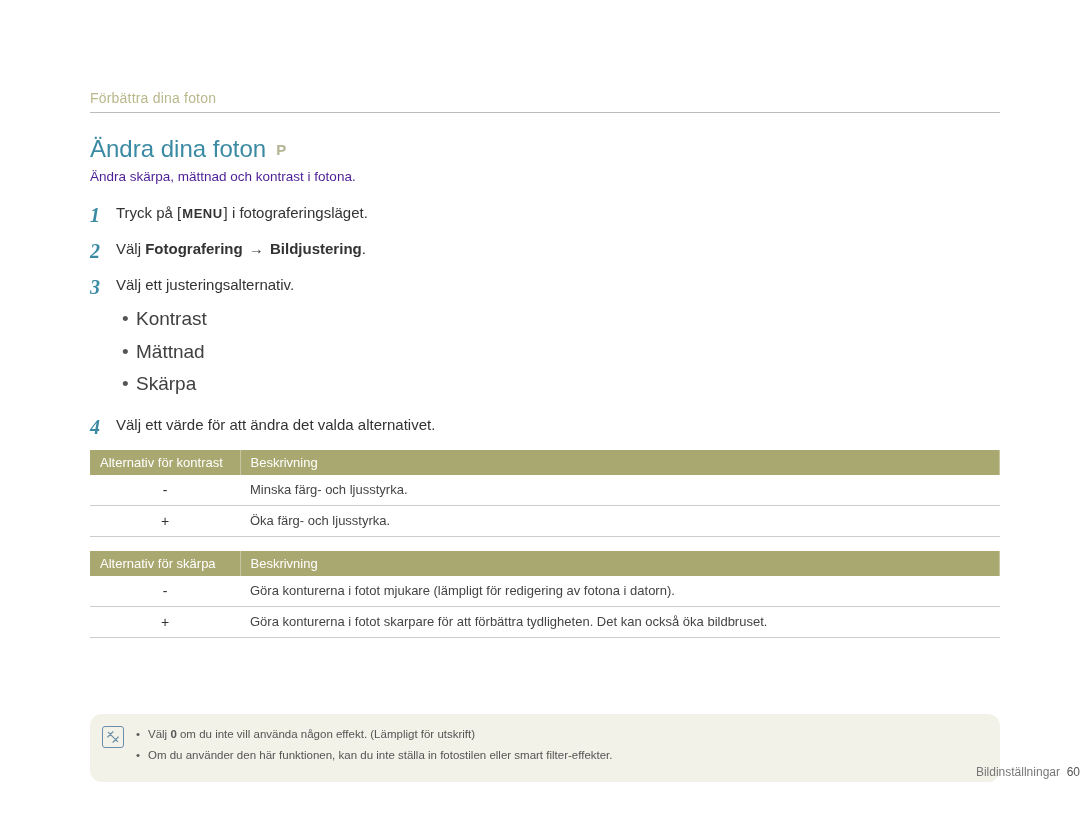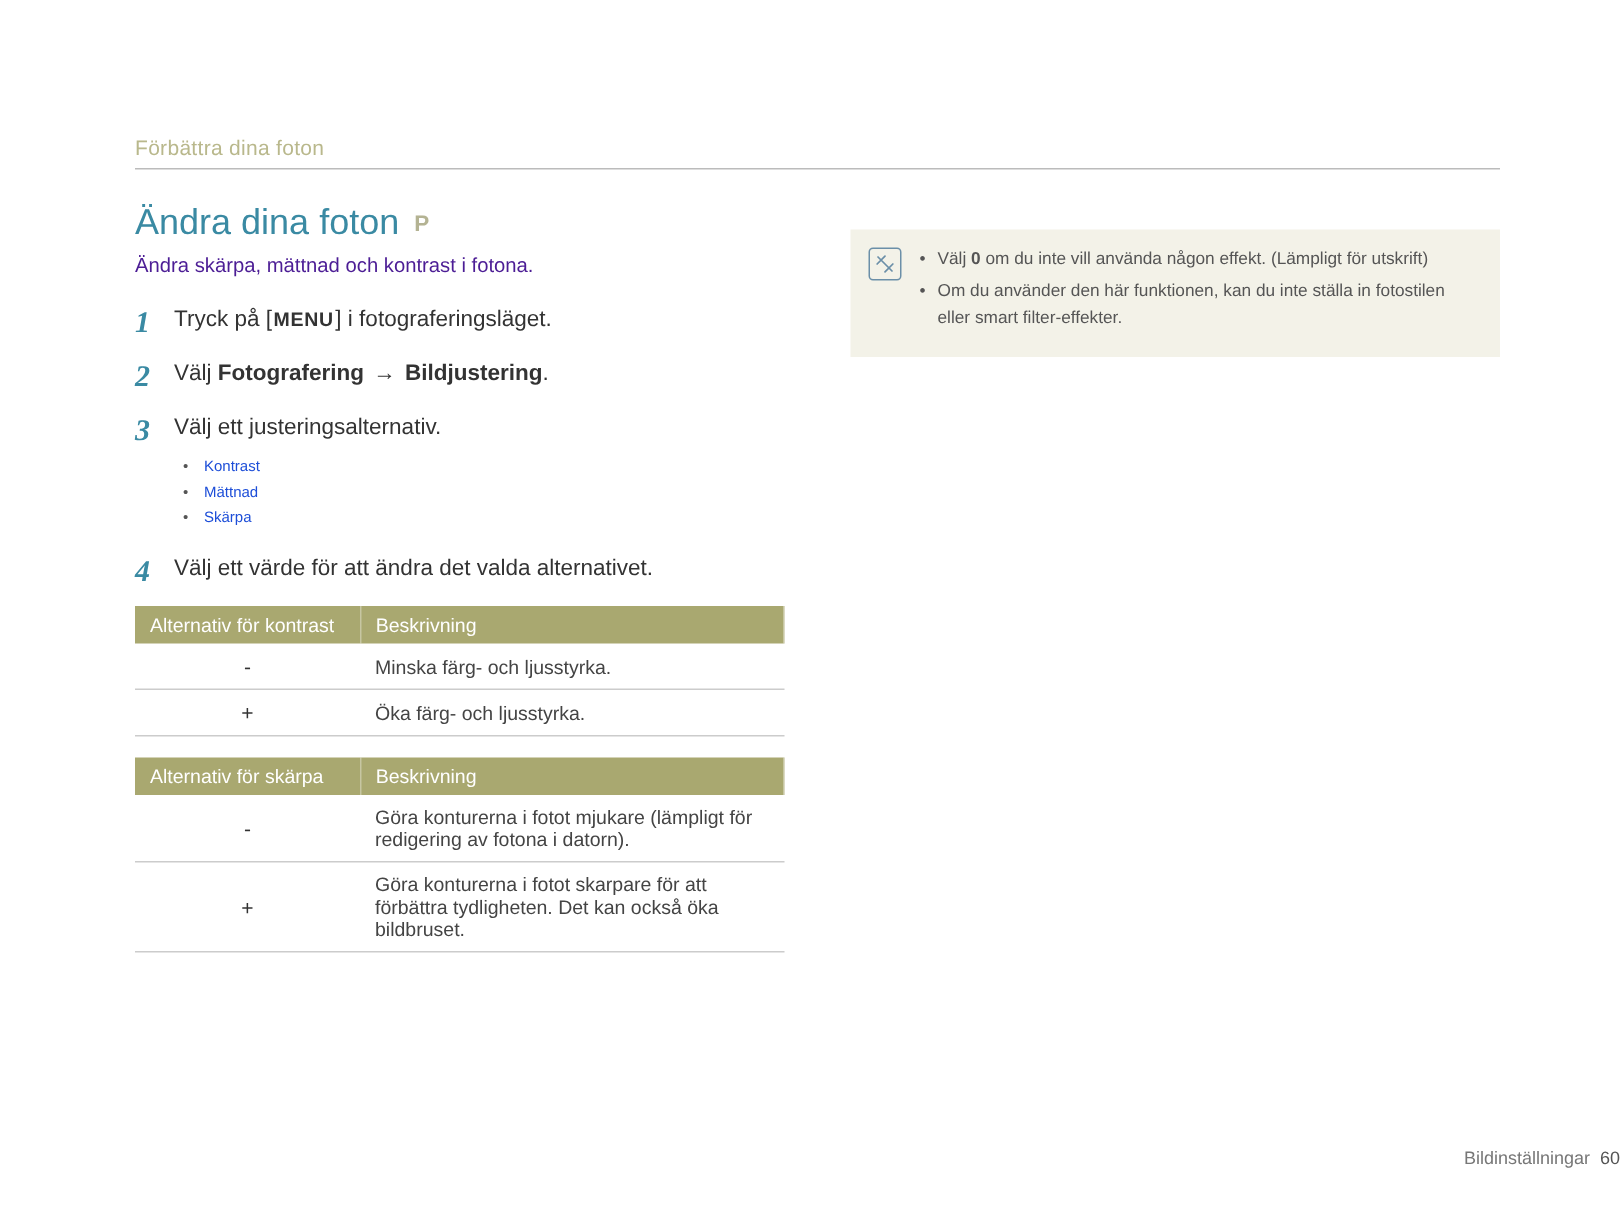--- a/index.html
+++ b/index.html
@@ -33,20 +33,21 @@
     margin-bottom: 2px;
   }
   hr.top-rule {
     border: none;
     border-top: 1px solid #bbb;
     margin: 6px 0 22px 0;
   }
   .columns {
     display: flex;
     gap: 44px;
+    flex-direction: column;
   }
   .col { flex: 1; min-width: 0; }
 
   h1.title {
     font-size: 24px;
     font-weight: 400;
     color: var(--teal);
     margin: 0 0 6px 0;
     display: flex;
     align-items: baseline;
@@ -102,22 +103,22 @@
   .arrow {
     padding: 0 2px;
   }
 
   ul.sub {
     list-style: none;
     padding: 4px 0 0 6px;
     margin: 4px 0 0 0;
   }
   ul.sub li {
-    font-size: 10px;
-    color: #1d4ed8;
+    font-size: 19px;
+    color: #404040;
     line-height: 1.7;
     padding-left: 14px;
     position: relative;
   }
   ul.sub li::before {
     content: "•";
     position: absolute;
     left: 0;
     color: #555;
   }
@@ -145,21 +146,21 @@
   }
   table.opts tr:last-child td { border-bottom: 1px solid #ccc; }
   table.opts td.sym {
     text-align: center;
     font-size: 14px;
     color: #333;
   }
 
   .note {
     background: var(--note-bg);
-    border-radius: 0;
+    border-radius: 12px;
     padding: 12px 14px 14px 46px;
     position: relative;
     font-size: 11.5px;
     color: #555;
     line-height: 1.55;
     margin-top: 18px;
   }
   .note .note-icon {
     position: absolute;
     left: 12px;

